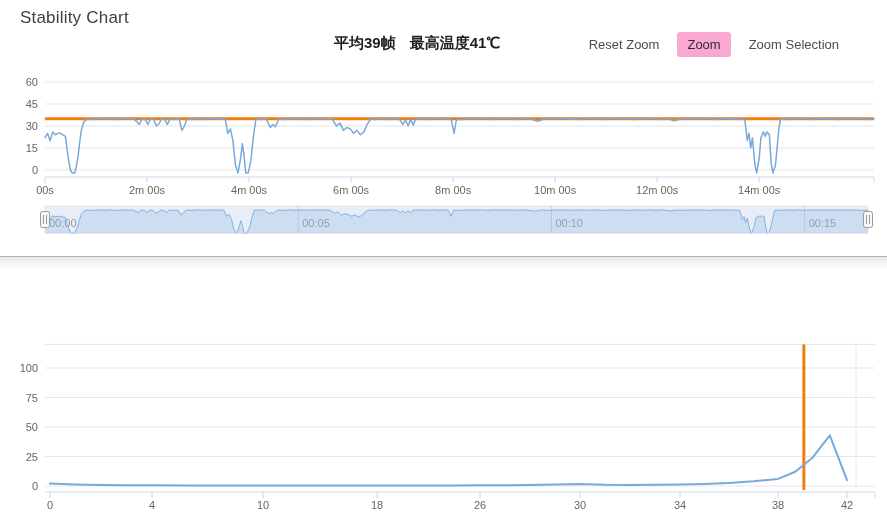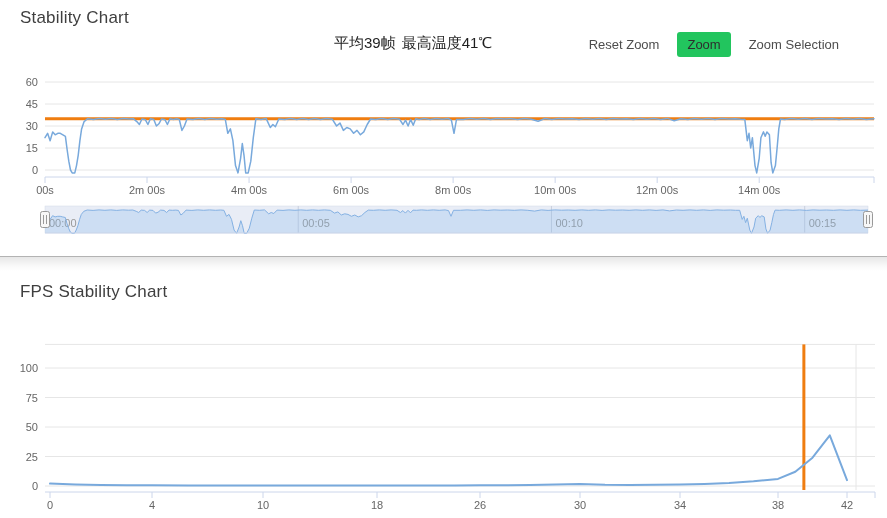--- a/index.html
+++ b/index.html
@@ -2,26 +2,26 @@
 <html><head>
 <meta charset="utf-8">
 <style>
   html,body{margin:0;padding:0;background:#fff;}
   .page{position:relative;width:887px;height:518px;background:#fff;
         font-family:"Liberation Sans",sans-serif;overflow:hidden;}
   .chart-svg{position:absolute;left:0;top:0;width:887px;height:518px;}
   .section-title{position:absolute;left:20px;font-size:17px;color:#3f3f3f;letter-spacing:.2px;}
   .title-framerate{top:8px;}
   .title-stability{top:282px;}
-  .stats{position:absolute;left:334px;top:34px;display:flex;gap:6px;
-         font-size:15px;font-weight:400;color:#1f1f1f;}
+  .stats{position:absolute;left:334px;top:34px;display:flex;gap:14px;
+         font-size:15px;font-weight:700;color:#1f1f1f;}
   .toolbar{position:absolute;top:32px;right:38px;display:flex;align-items:center;gap:8px;}
   .toolbar button{background:none;border:none;font-family:"Liberation Sans",sans-serif;
          font-size:13px;color:#4d4d4d;padding:5px 10px;cursor:pointer;border-radius:3px;}
-  .toolbar button.active{background:#22c55e;color:#2e2e2e;}
+  .toolbar button.active{background:#f9a8d4;color:#2e2e2e;}
   .divider{position:absolute;top:256px;left:0;width:887px;height:14px;
          border-top:1px solid #b3b3b3;
          background:linear-gradient(to bottom,#e7e7e7,#f9f9f9 9px,#ffffff 14px);}
   text{font-family:"Liberation Sans",sans-serif;}
 </style>
 </head>
 <body>
 
 <div class="page">
 
@@ -127,15 +127,14 @@
   </div>
 
   <div class="toolbar">
     <button>Reset Zoom</button>
     <button class="active">Zoom</button>
     <button>Zoom Selection</button>
   </div>
 
   <div class="divider"></div>
 
-  <div class="section-title title-stability">FPS Stability Chart</div>
 
 </div>
 
 </body></html>

